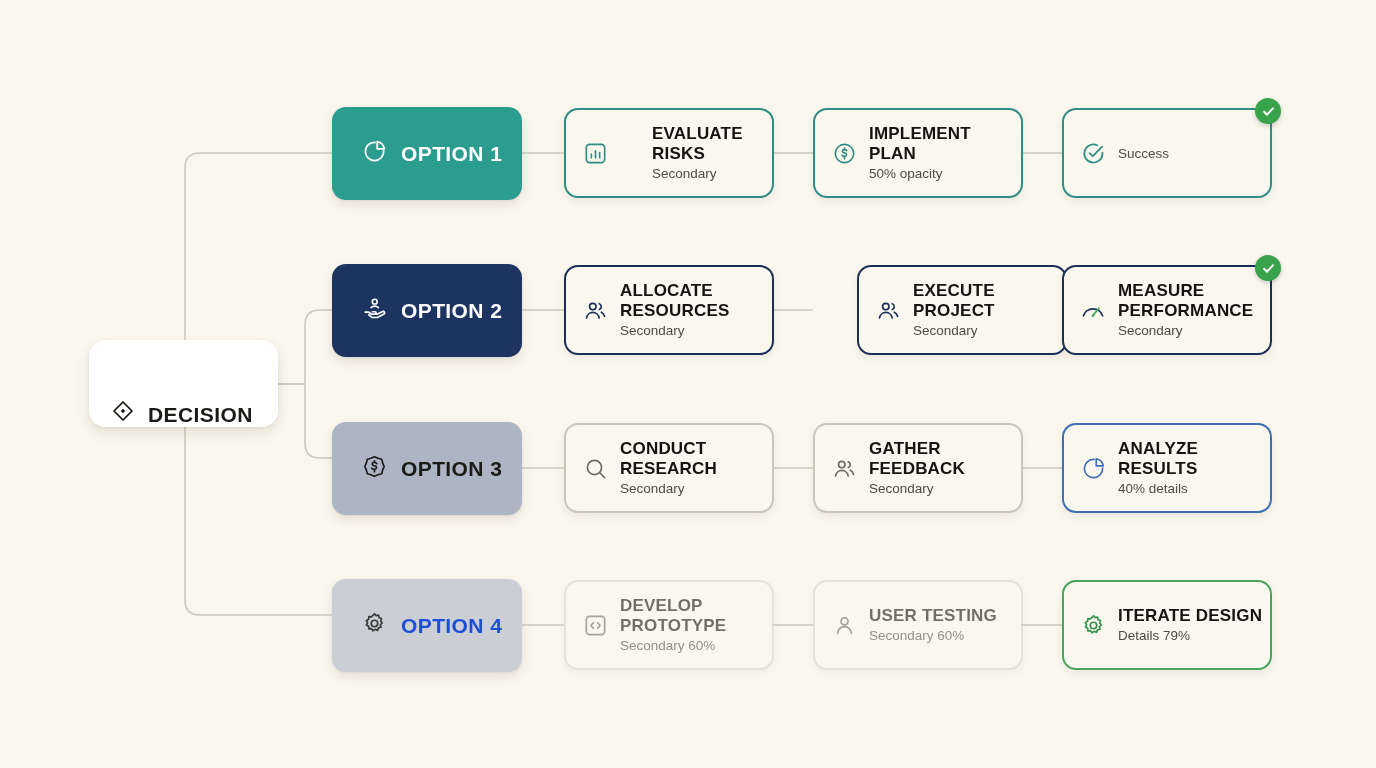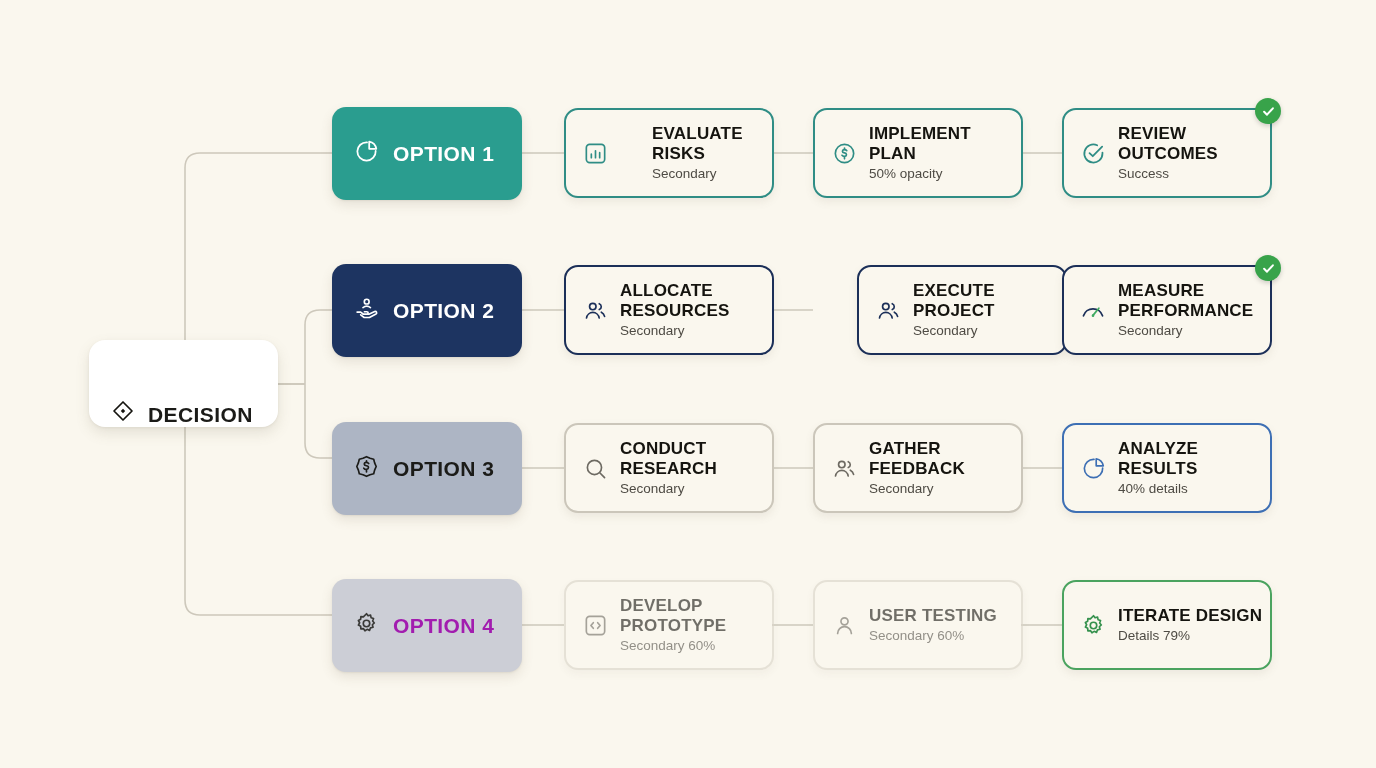--- a/index.html
+++ b/index.html
@@ -54,21 +54,21 @@
   
   .option-node {
     position: absolute;
     left: 332px;
     width: 190px;
     height: 93px;
     border-radius: 14px;
     display: flex;
     align-items: center;
     gap: 14px;
-    padding-left: 22px;
+    padding-left: 30px;
     box-sizing: border-box;
     box-shadow: 0 5px 12px rgba(110,100,80,0.14), 0 1px 2px rgba(110,100,80,0.10);
   }
   .option-node .label {
     font-size: 21px;
     font-weight: 600;
     letter-spacing: 0.4px;
   }
 
   
@@ -222,21 +222,21 @@
     <span class="label" style="color:#1b1b18;">OPTION 3</span>
   </div>
 
   <div class="option-node" style="top:579px; background:#ccced6;">
     <span class="node-icon">
       <svg width="25" height="25" viewBox="0 0 24 24" fill="none" stroke="#3a3a38" stroke-width="1.6" stroke-linecap="round" stroke-linejoin="round">
         <circle cx="12" cy="12" r="3.1"></circle>
         <path d="M12 2.6 l1.5 2 l2.4 -.7 l.5 2.5 l2.4 .8 l-.9 2.4 l1.6 1.9 l-1.9 1.7 l.7 2.4 l-2.5 .6 l-.9 2.4 l-2.3 -1 l-2.1 1.4 l-1.5 -2.1 l-2.4 .3 l-.2 -2.5 l-2.2 -1.2 l1.2 -2.2 l-1.2 -2.2 l2.2 -1.2 l.2 -2.5 l2.4 .3 Z"></path>
       </svg>
     </span>
-    <span class="label" style="color:#a21caf;">OPTION 4</span>
+    <span class="label" style="color:#1d4ed8;">OPTION 4</span>
   </div>
 
   <div class="step-card bd-teal" style="left:564px; top:108px;gap:44px;">
     <span class="card-icon">
       <svg width="25" height="25" viewBox="0 0 24 24" fill="none" stroke="#2f8d85" stroke-width="1.6" stroke-linecap="round" stroke-linejoin="round">
         <rect x="3.2" y="3.2" width="17.6" height="17.6" rx="3.2"></rect>
         <path d="M8 16 v-3.4 M12 16 v-6.6 M16 16 v-4.8"></path>
       </svg>
     </span>
     <span class="card-text">
@@ -260,21 +260,20 @@
   </div>
 
   <div class="step-card bd-teal" style="left:1062px; top:108px;">
     <span class="card-icon">
       <svg width="25" height="25" viewBox="0 0 24 24" fill="none" stroke="#2f8d85" stroke-width="1.7" stroke-linecap="round" stroke-linejoin="round">
         <path d="M20.6 11.1 v.9 a8.7 8.7 0 1 1 -5.1 -7.9"></path>
         <path d="M8.2 11.6 l3.1 3 l9 -9.2"></path>
       </svg>
     </span>
     <span class="card-text">
-      <span class="title">REVIEW OUTCOMES</span>
       <span class="subtitle">Success</span>
     </span>
     <span class="badge">
       <svg width="15" height="15" viewBox="0 0 24 24" fill="none" stroke="#ffffff" stroke-width="3.2" stroke-linecap="round" stroke-linejoin="round">
         <path d="M5 12.5 l4.6 4.6 l9.4 -10.2"></path>
       </svg>
     </span>
   </div>
 
   <div class="step-card bd-navy" style="left:564px; top:265px;">

